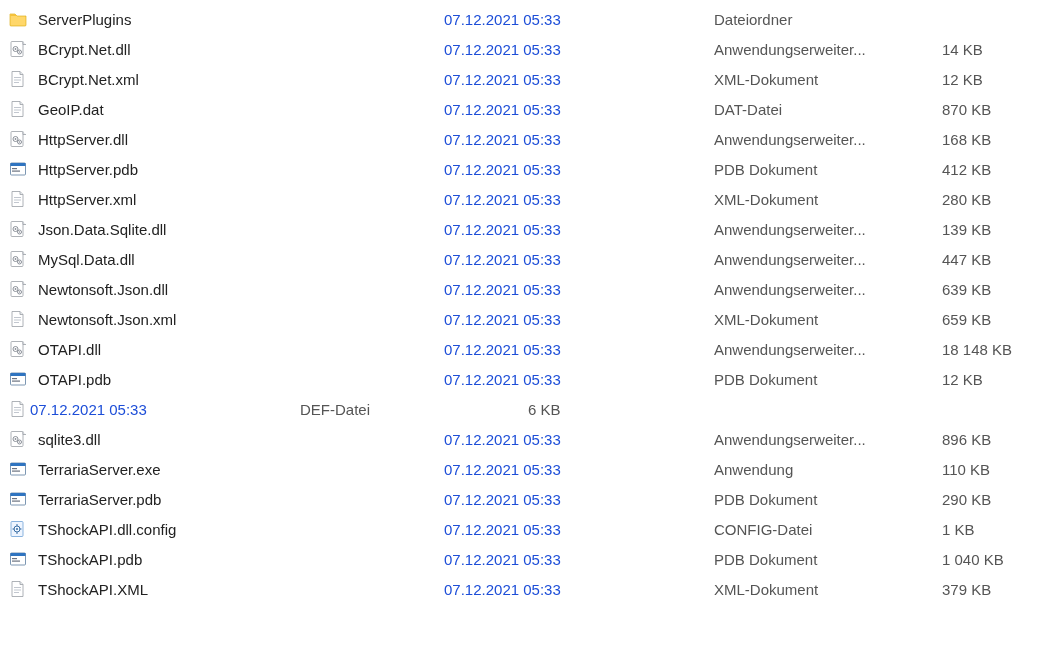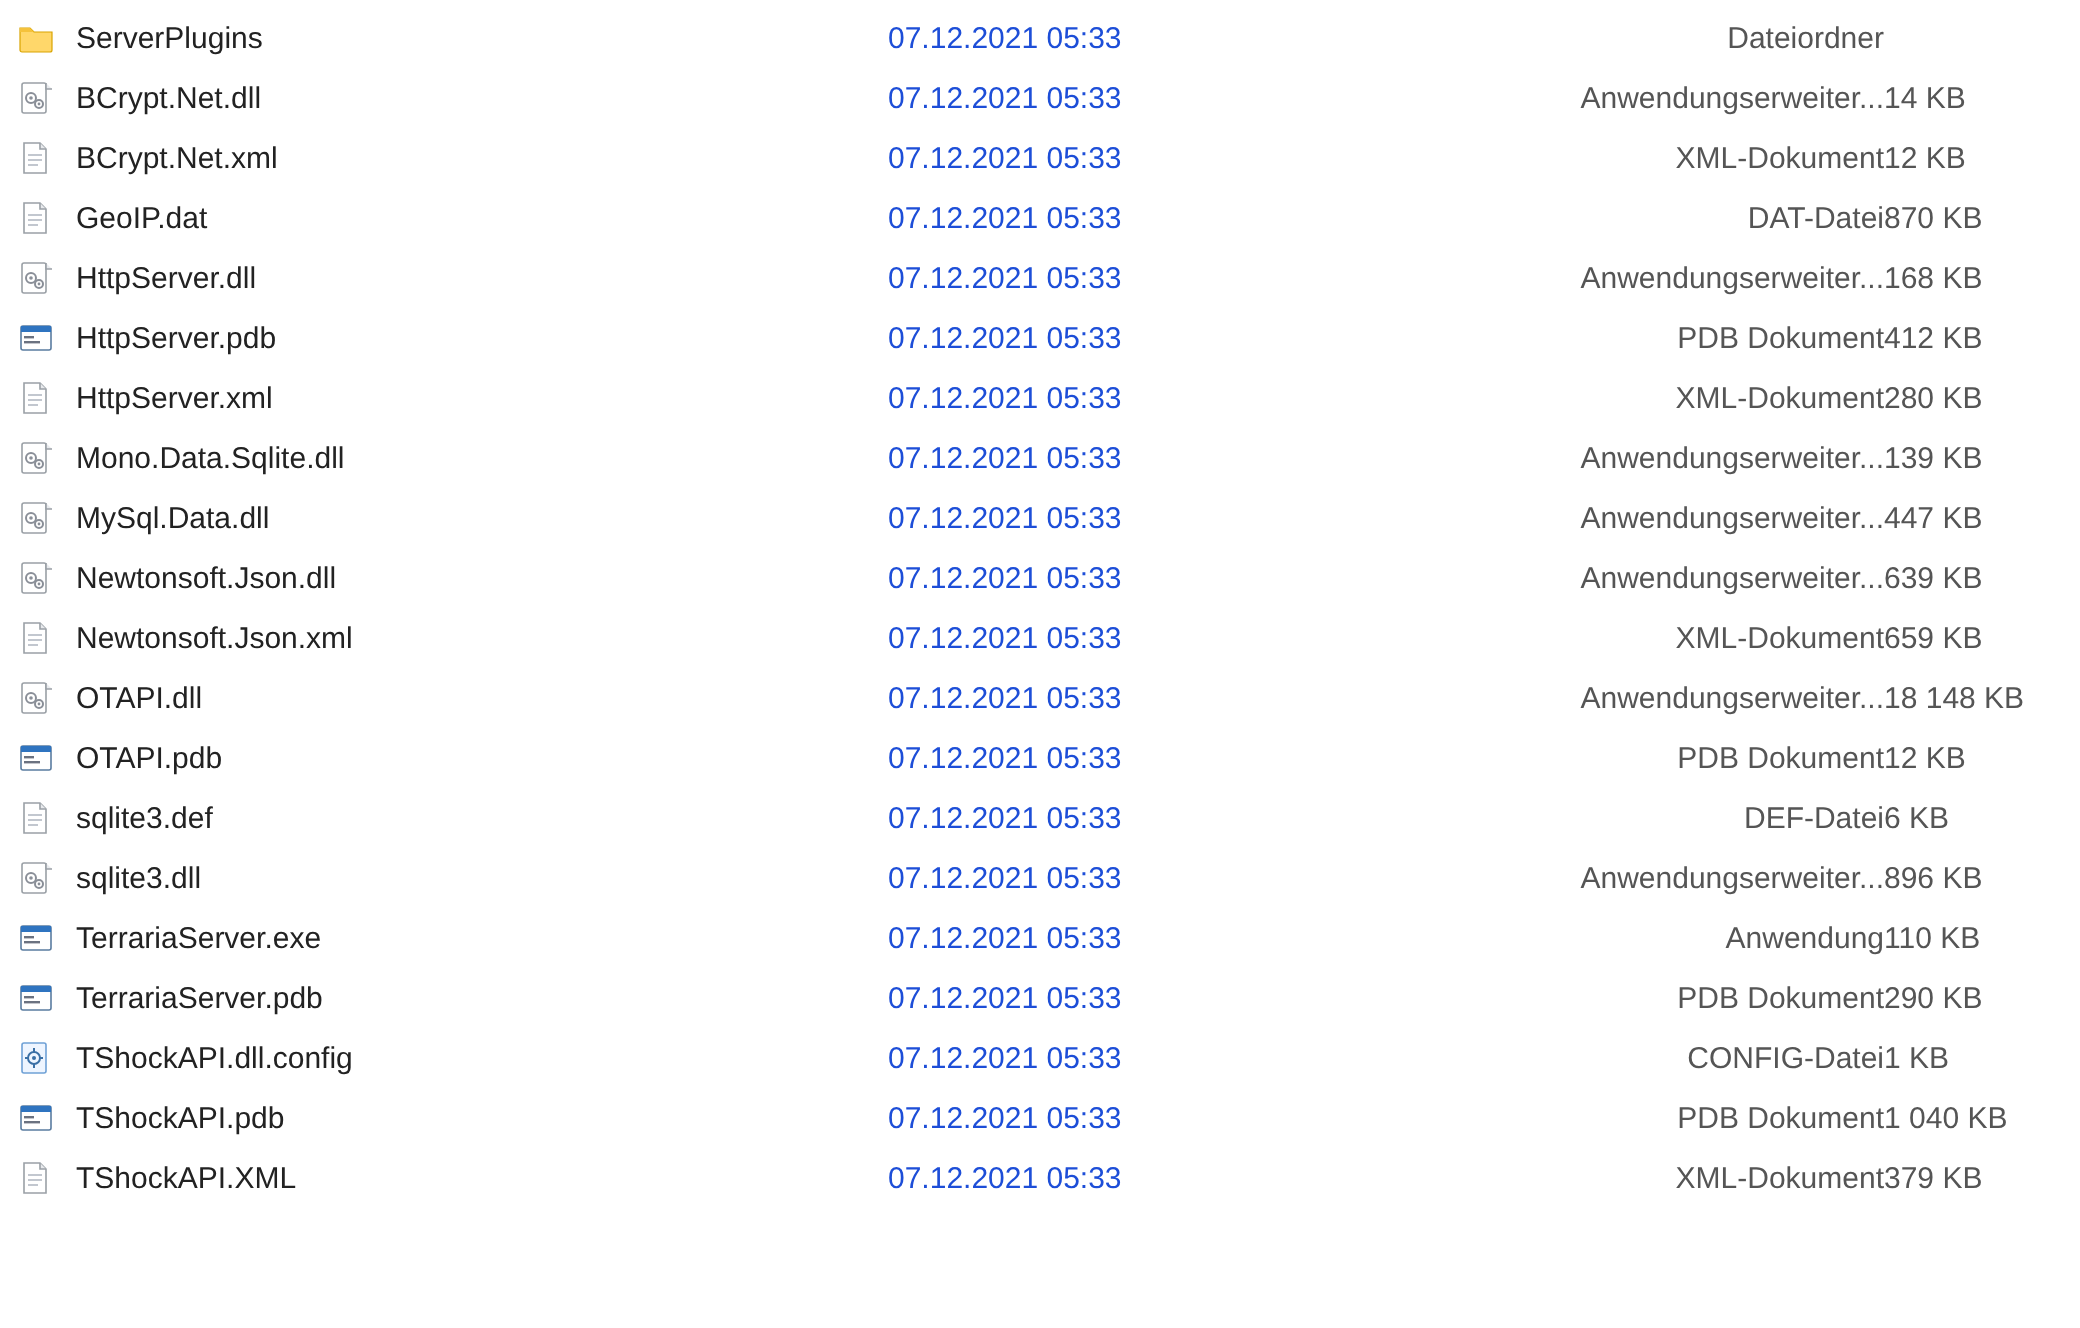--- a/index.html
+++ b/index.html
@@ -36,21 +36,20 @@
   }
   .cell-date {
     flex: 0 0 270px;
     color: #1d4ed8;
   }
   .cell-type {
     flex: 0 0 228px;
     color: #555;
     overflow: hidden;
     text-overflow: ellipsis;
-    text-align: right;
   }
   .cell-size {
     flex: 1 1 auto;
     text-align: left;
     color: #555;
     padding-right: 4px;
   }
   svg { display: block; }
 </style>
 </head>
@@ -164,21 +163,21 @@
       <div class="cell-icon">
         <svg width="18" height="18" viewBox="0 0 18 18">
           <rect x="2" y="1.5" width="12" height="15" rx="1" fill="#ffffff" stroke="#9aa0a6" stroke-width="0.8"></rect>
           <path d="M14 1.5 v3 h3" fill="#e8eaed" stroke="#9aa0a6" stroke-width="0.8"></path>
           <circle cx="6.5" cy="9" r="2.5" fill="none" stroke="#8a8f98" stroke-width="1"></circle>
           <circle cx="10.5" cy="12" r="2" fill="none" stroke="#8a8f98" stroke-width="1"></circle>
           <circle cx="6.5" cy="9" r="0.9" fill="#8a8f98"></circle>
           <circle cx="10.5" cy="12" r="0.7" fill="#8a8f98"></circle>
         </svg>
       </div>
-      <div class="cell-name">Mono.Data.Sqlite.dll</div>
+      <div class="cell-name">Json.Data.Sqlite.dll</div>
       <div class="cell-date">07.12.2021 05:33</div>
       <div class="cell-type">Anwendungserweiter...</div>
       <div class="cell-size">139 KB</div>
     </div>
     <div class="row">
       <div class="cell-icon">
         <svg width="18" height="18" viewBox="0 0 18 18">
           <rect x="2" y="1.5" width="12" height="15" rx="1" fill="#ffffff" stroke="#9aa0a6" stroke-width="0.8"></rect>
           <path d="M14 1.5 v3 h3" fill="#e8eaed" stroke="#9aa0a6" stroke-width="0.8"></path>
           <circle cx="6.5" cy="9" r="2.5" fill="none" stroke="#8a8f98" stroke-width="1"></circle>
@@ -256,21 +255,20 @@
     <div class="row">
       <div class="cell-icon">
         <svg width="18" height="18" viewBox="0 0 18 18">
           <path d="M3 1.5 h8 l3 3 v12 a0 0 0 0 1 0 0 H3 Z" fill="#ffffff" stroke="#9aa0a6" stroke-width="0.8"></path>
           <path d="M11 1.5 v3 h3" fill="#e8eaed" stroke="#9aa0a6" stroke-width="0.8"></path>
           <rect x="5" y="7" width="7" height="1" fill="#c2c7cf"></rect>
           <rect x="5" y="9.5" width="7" height="1" fill="#c2c7cf"></rect>
           <rect x="5" y="12" width="5" height="1" fill="#c2c7cf"></rect>
         </svg>
       </div>
-      <div class="cell-name">sqlite3.def</div>
       <div class="cell-date">07.12.2021 05:33</div>
       <div class="cell-type">DEF-Datei</div>
       <div class="cell-size">6 KB</div>
     </div>
     <div class="row">
       <div class="cell-icon">
         <svg width="18" height="18" viewBox="0 0 18 18">
           <rect x="2" y="1.5" width="12" height="15" rx="1" fill="#ffffff" stroke="#9aa0a6" stroke-width="0.8"></rect>
           <path d="M14 1.5 v3 h3" fill="#e8eaed" stroke="#9aa0a6" stroke-width="0.8"></path>
           <circle cx="6.5" cy="9" r="2.5" fill="none" stroke="#8a8f98" stroke-width="1"></circle>

